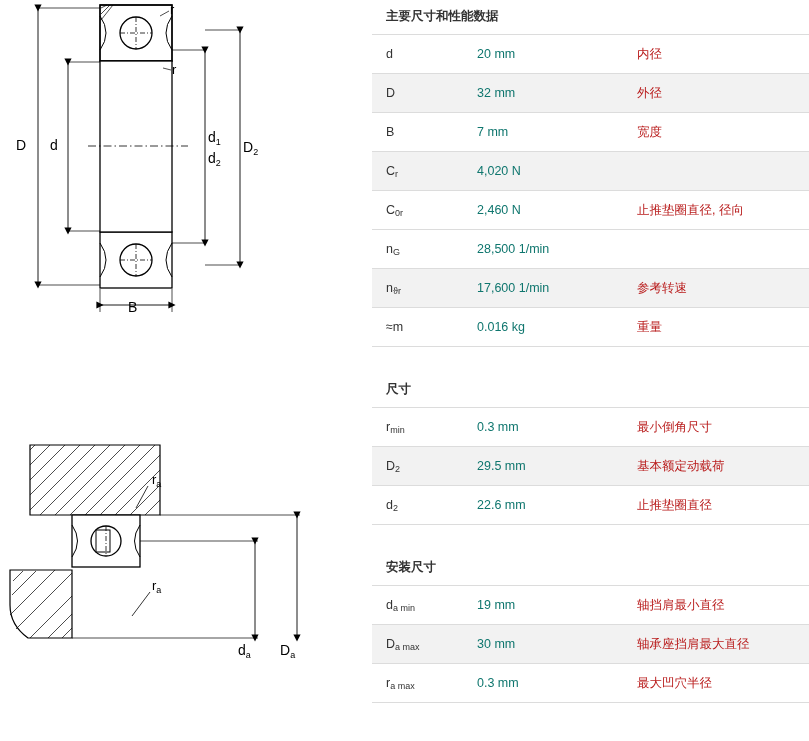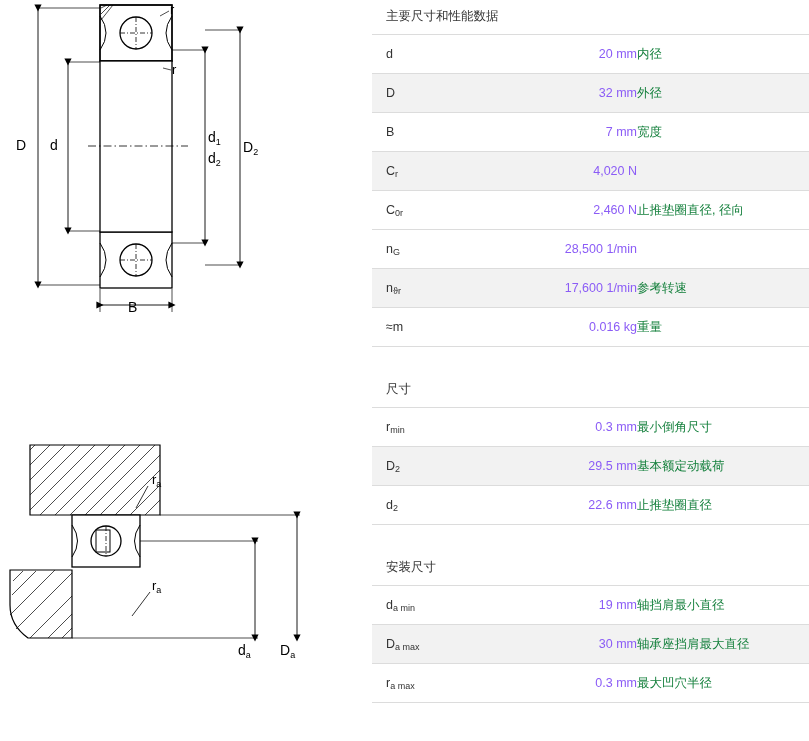--- a/index.html
+++ b/index.html
@@ -34,21 +34,21 @@
   .data-col {
     position: absolute;
     left: 372px;
     top: 0;
     width: 437px;
     height: 741px;
   }
   .section-title {
     font-size: 12.5px;
     color: #333;
-    font-weight: normal;
+    font-weight: bold;
     padding: 8px 0 9px 14px;
     border-bottom: 1px solid #dcdcdc;
   }
   .section-title.spaced {
     margin-top: 26px;
   }
   .row {
     display: flex;
     align-items: center;
     height: 38px;
@@ -60,26 +60,25 @@
   }
   .cell-sym {
     width: 105px;
     padding-left: 14px;
     box-sizing: border-box;
     color: #333;
   }
   .cell-val {
     width: 160px;
     box-sizing: border-box;
-    color: #8b5cf6;
-    text-align: right;
+    color: #0f766e;
   }
   .cell-desc {
     flex: 1;
-    color: #15803d;
+    color: #b91c1c;
   }
   sub {
     font-size: 9px;
     vertical-align: -2px;
   }
 </style>
 </head>
 <body>
 
 <div class="page">

